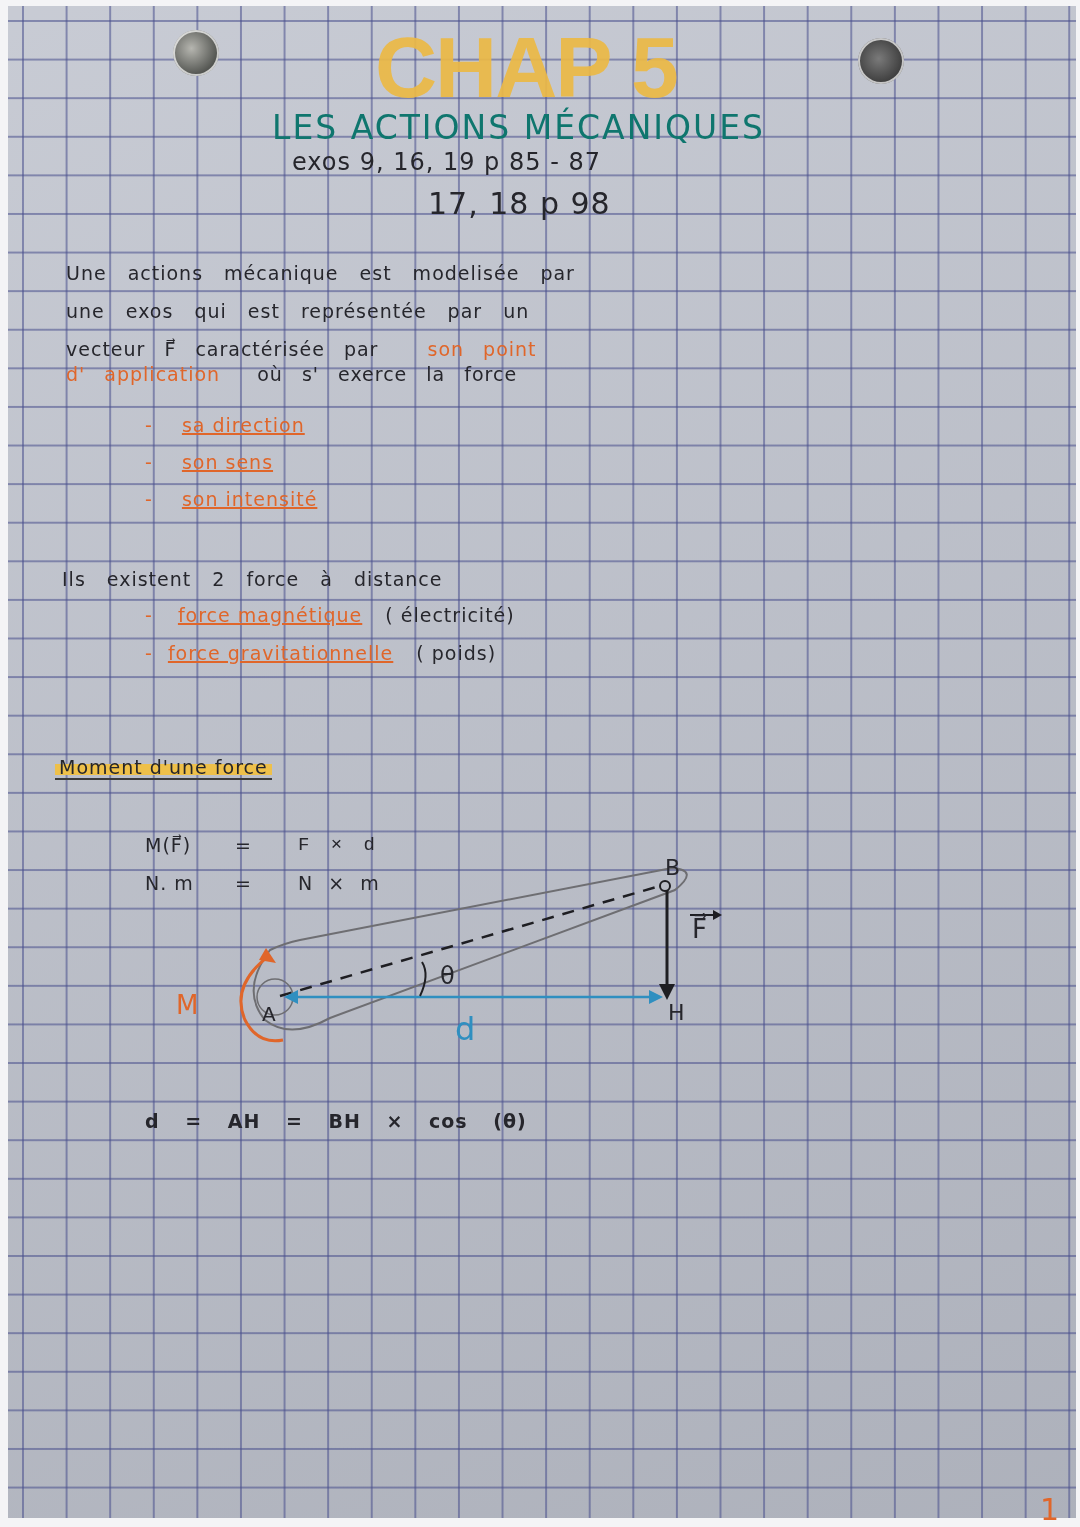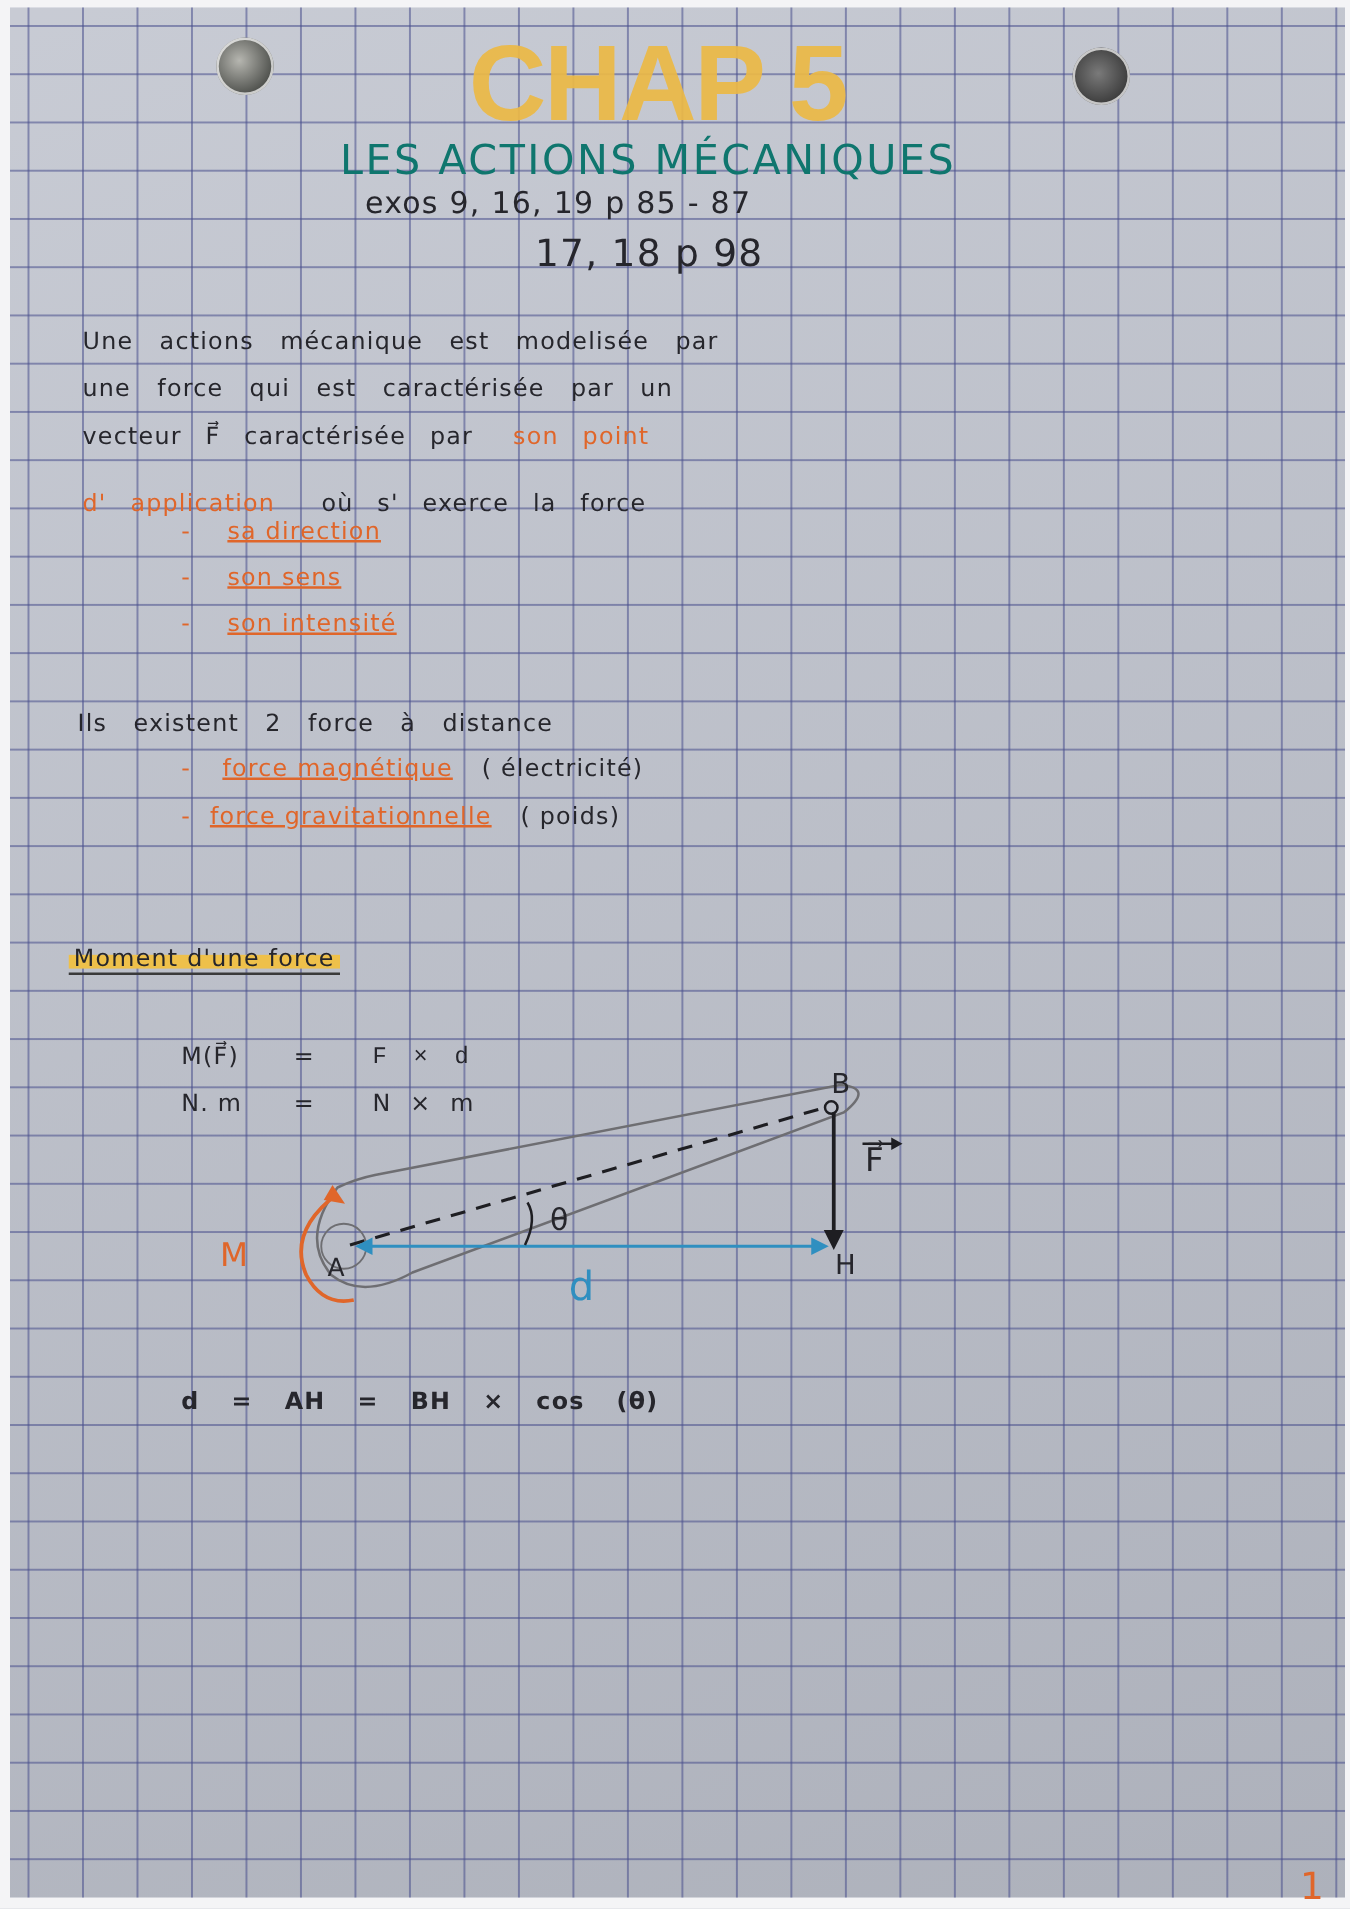--- a/index.html
+++ b/index.html
@@ -61,26 +61,26 @@
 
 <div class="hole left"></div>
 <div class="hole right"></div>
 
 <div class="abs title">CHAP 5</div>
 <div class="abs subtitle hand">LES ACTIONS MÉCANIQUES</div>
 <div class="abs exos1 hand black">exos 9, 16, 19 p 85 - 87</div>
 <div class="abs exos2 hand black">17, 18 p 98</div>
 
 <div class="abs para hand black" style="left:66px; top:262px; word-spacing:14px;">Une actions mécanique est modelisée par</div>
-<div class="abs para hand black" style="left:66px; top:300px; word-spacing:14px;">une force qui est caractérisée par un</div>
+<div class="abs para hand black" style="left:66px; top:300px; word-spacing:14px;">une exos qui est représentée par un</div>
 <div class="abs para hand" style="left:66px; top:338px; word-spacing:12px;">
   <span class="black">vecteur F⃗ caractérisée par</span>
-  <span class="orange" style="margin-left:13px;">son point</span>
+  <span class="orange" style="margin-left:30px;">son point</span>
 </div>
-<div class="abs para hand" style="left:66px; top:392px; word-spacing:12px;">
+<div class="abs para hand" style="left:66px; top:363px; word-spacing:12px;">
   <span class="orange">d' application</span>
   <span class="black" style="margin-left:18px;">où s' exerce la force</span>
 </div>
 
 <div class="abs para hand orange" style="left:145px; top:414px;">
   <span>-</span>
   <span class="u" style="margin-left:22px;">sa direction</span>
 </div>
 <div class="abs para hand orange" style="left:145px; top:451px;">
   <span>-</span>

